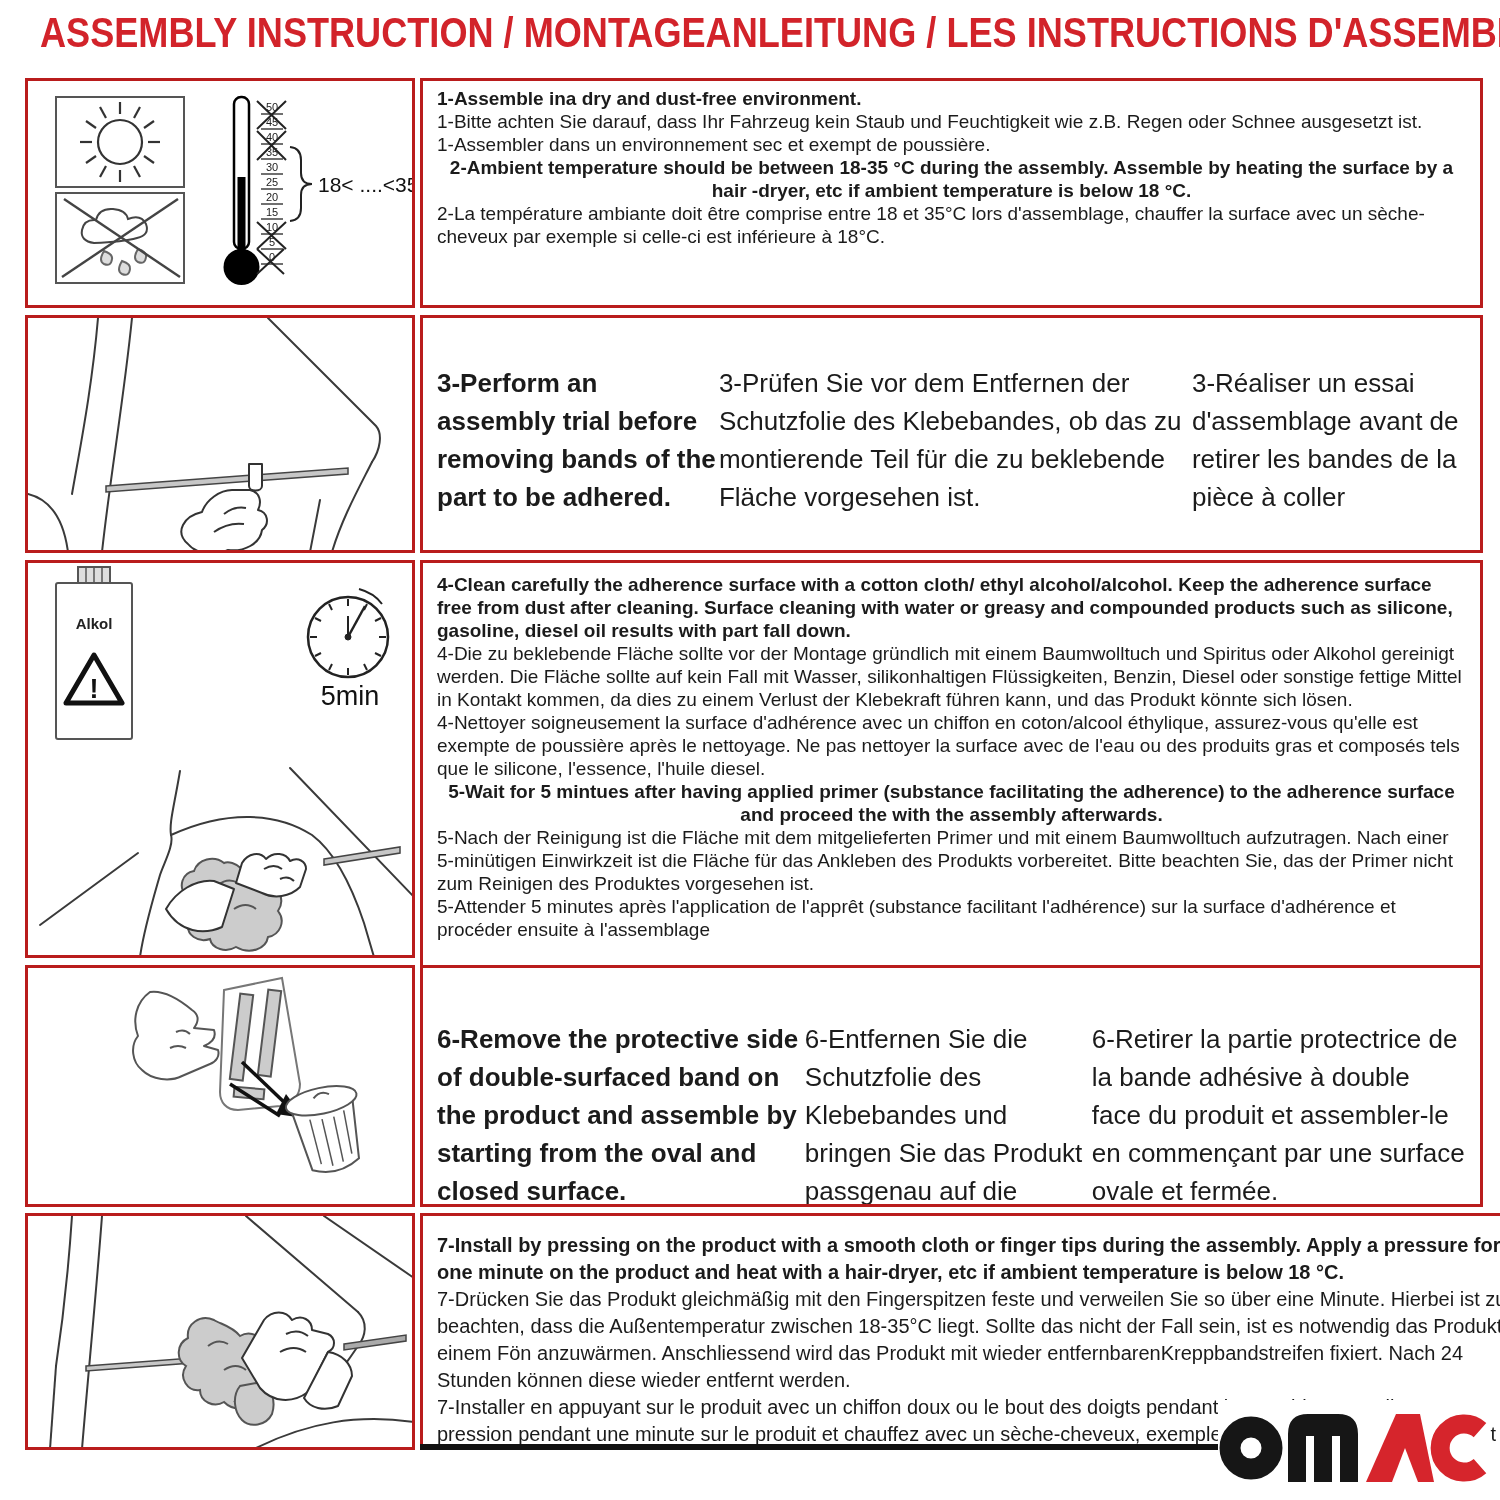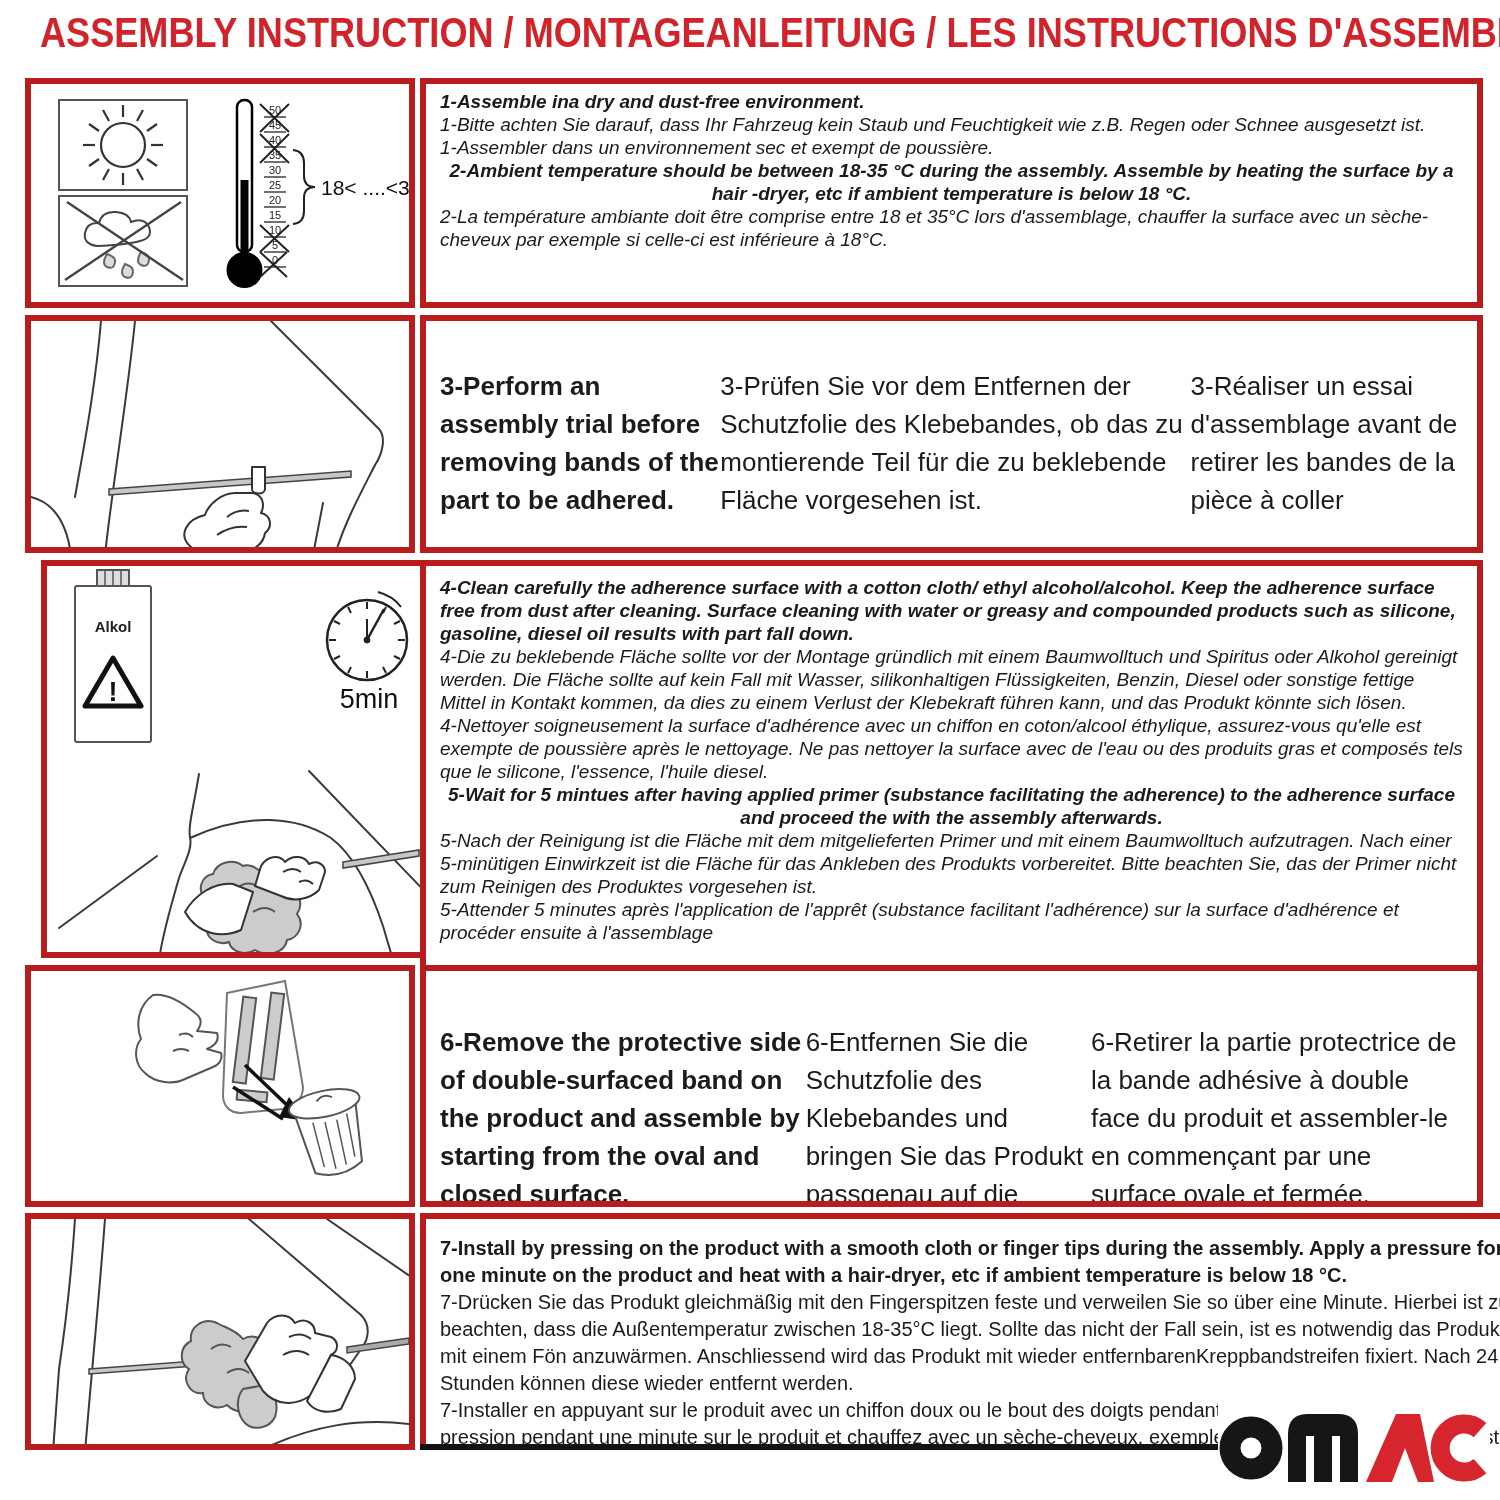--- a/index.html
+++ b/index.html
@@ -1,24 +1,24 @@
 <!DOCTYPE html>
 <html><head>
 <meta charset="utf-8">
 <style>
   html,body{margin:0;padding:0;background:#fff;}
   .page{position:relative;width:1500px;height:1500px;background:#fff;overflow:hidden;
         font-family:"Liberation Sans",sans-serif;color:#1b1b1b;}
   .title{position:absolute;left:40px;top:8px;margin:0;font-size:43px;font-weight:bold;
          color:#d2232a;white-space:nowrap;letter-spacing:0px;
          transform:scaleX(.84);transform-origin:left top;}
-  .box{position:absolute;box-sizing:border-box;border:6px solid #b91c1c;background:#fff;overflow:hidden;}
+  .box{position:absolute;box-sizing:border-box;border:3px solid #b91c1c;background:#fff;overflow:hidden;}
   .textpanel{padding:6px 14px;}
   .textpanel p{margin:0;}
-  .fs-s{font-size:19px;line-height:23px;font-style:italic;}
+  .fs-s{font-size:19px;line-height:23px;}
   .fs-m{font-size:20px;line-height:27px;}
   .fs-l{font-size:26px;line-height:38px;}
   .b{font-weight:bold;}
   .gap{margin-top:24px;text-align:center;}
   .vcenter{display:flex;flex-direction:row;justify-content:center;padding-top:20px;}
   svg{display:block;}
   .footer-line{position:absolute;left:420px;top:1444px;width:798px;height:6px;background:#121212;}
   .logo-wrap{position:absolute;left:1218px;top:1400px;width:272px;height:92px;background:#fff;}
 </style>
 </head>
@@ -128,21 +128,21 @@
         <path d="M186,214 q14,-10 30,-8" fill="none"></path>
       </g>
     </svg>
   </div>
   <div class="box vcenter fs-l" style="left:420px;top:315px;width:1063px;height:238px;padding-left:14px;padding-right:14px;">
     <p class="b">3-Perform an assembly trial before removing bands of the part to be adhered.</p>
     <p>3-Prüfen Sie vor dem Entfernen der Schutzfolie des Klebebandes, ob das zu montierende Teil für die zu beklebende Fläche vorgesehen ist.</p>
     <p>3-Réaliser un essai d'assemblage avant de retirer les bandes de la pièce à coller</p>
   </div>
 
-  <div class="box" style="left:25px;top:560px;width:390px;height:398px;margin-left:16px;">
+  <div class="box" style="left:25px;top:560px;width:390px;height:398px;">
     <svg width="386" height="394" viewBox="0 0 386 394">
       <g>
         <rect x="50" y="4" width="32" height="16" fill="#ddd" stroke="#555" stroke-width="2"></rect>
         <line x1="58" y1="4" x2="58" y2="20" stroke="#555" stroke-width="1.5"></line>
         <line x1="66" y1="4" x2="66" y2="20" stroke="#555" stroke-width="1.5"></line>
         <line x1="74" y1="4" x2="74" y2="20" stroke="#555" stroke-width="1.5"></line>
         <rect x="28" y="20" width="76" height="156" rx="2" fill="#fff" stroke="#555" stroke-width="2"></rect>
         <text x="66" y="66" text-anchor="middle" font-family="Liberation Sans, sans-serif" font-size="15" font-weight="bold" fill="#222">Alkol</text>
         <g>
           <path d="M66,92 L94,140 L38,140 Z" fill="#fff" stroke="#111" stroke-width="5" stroke-linejoin="round"></path>

